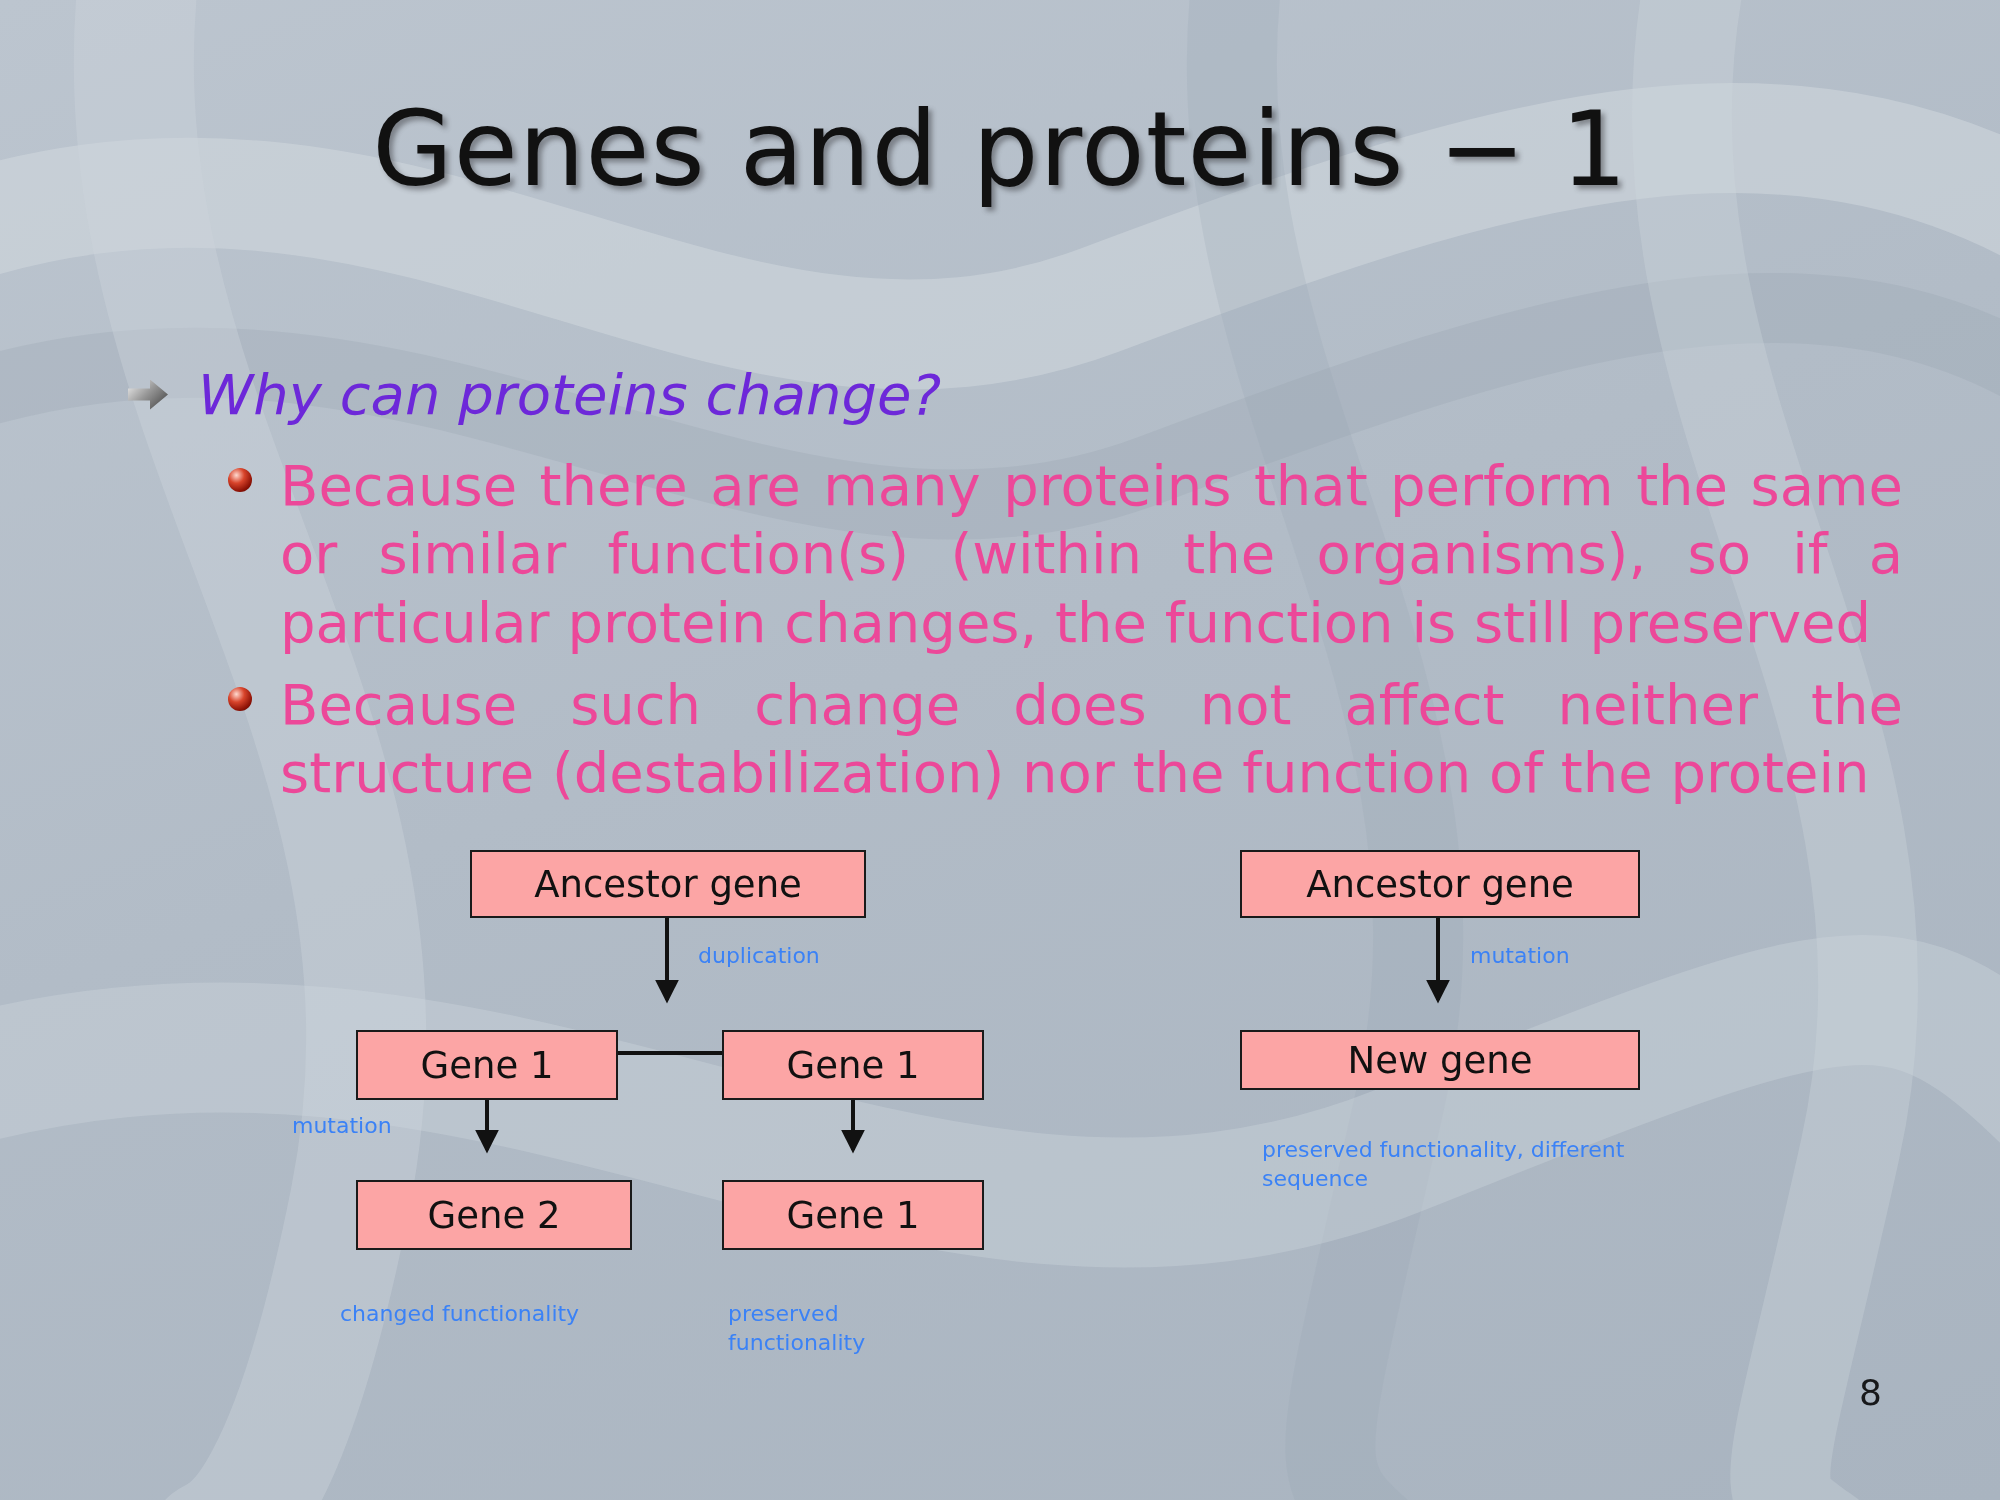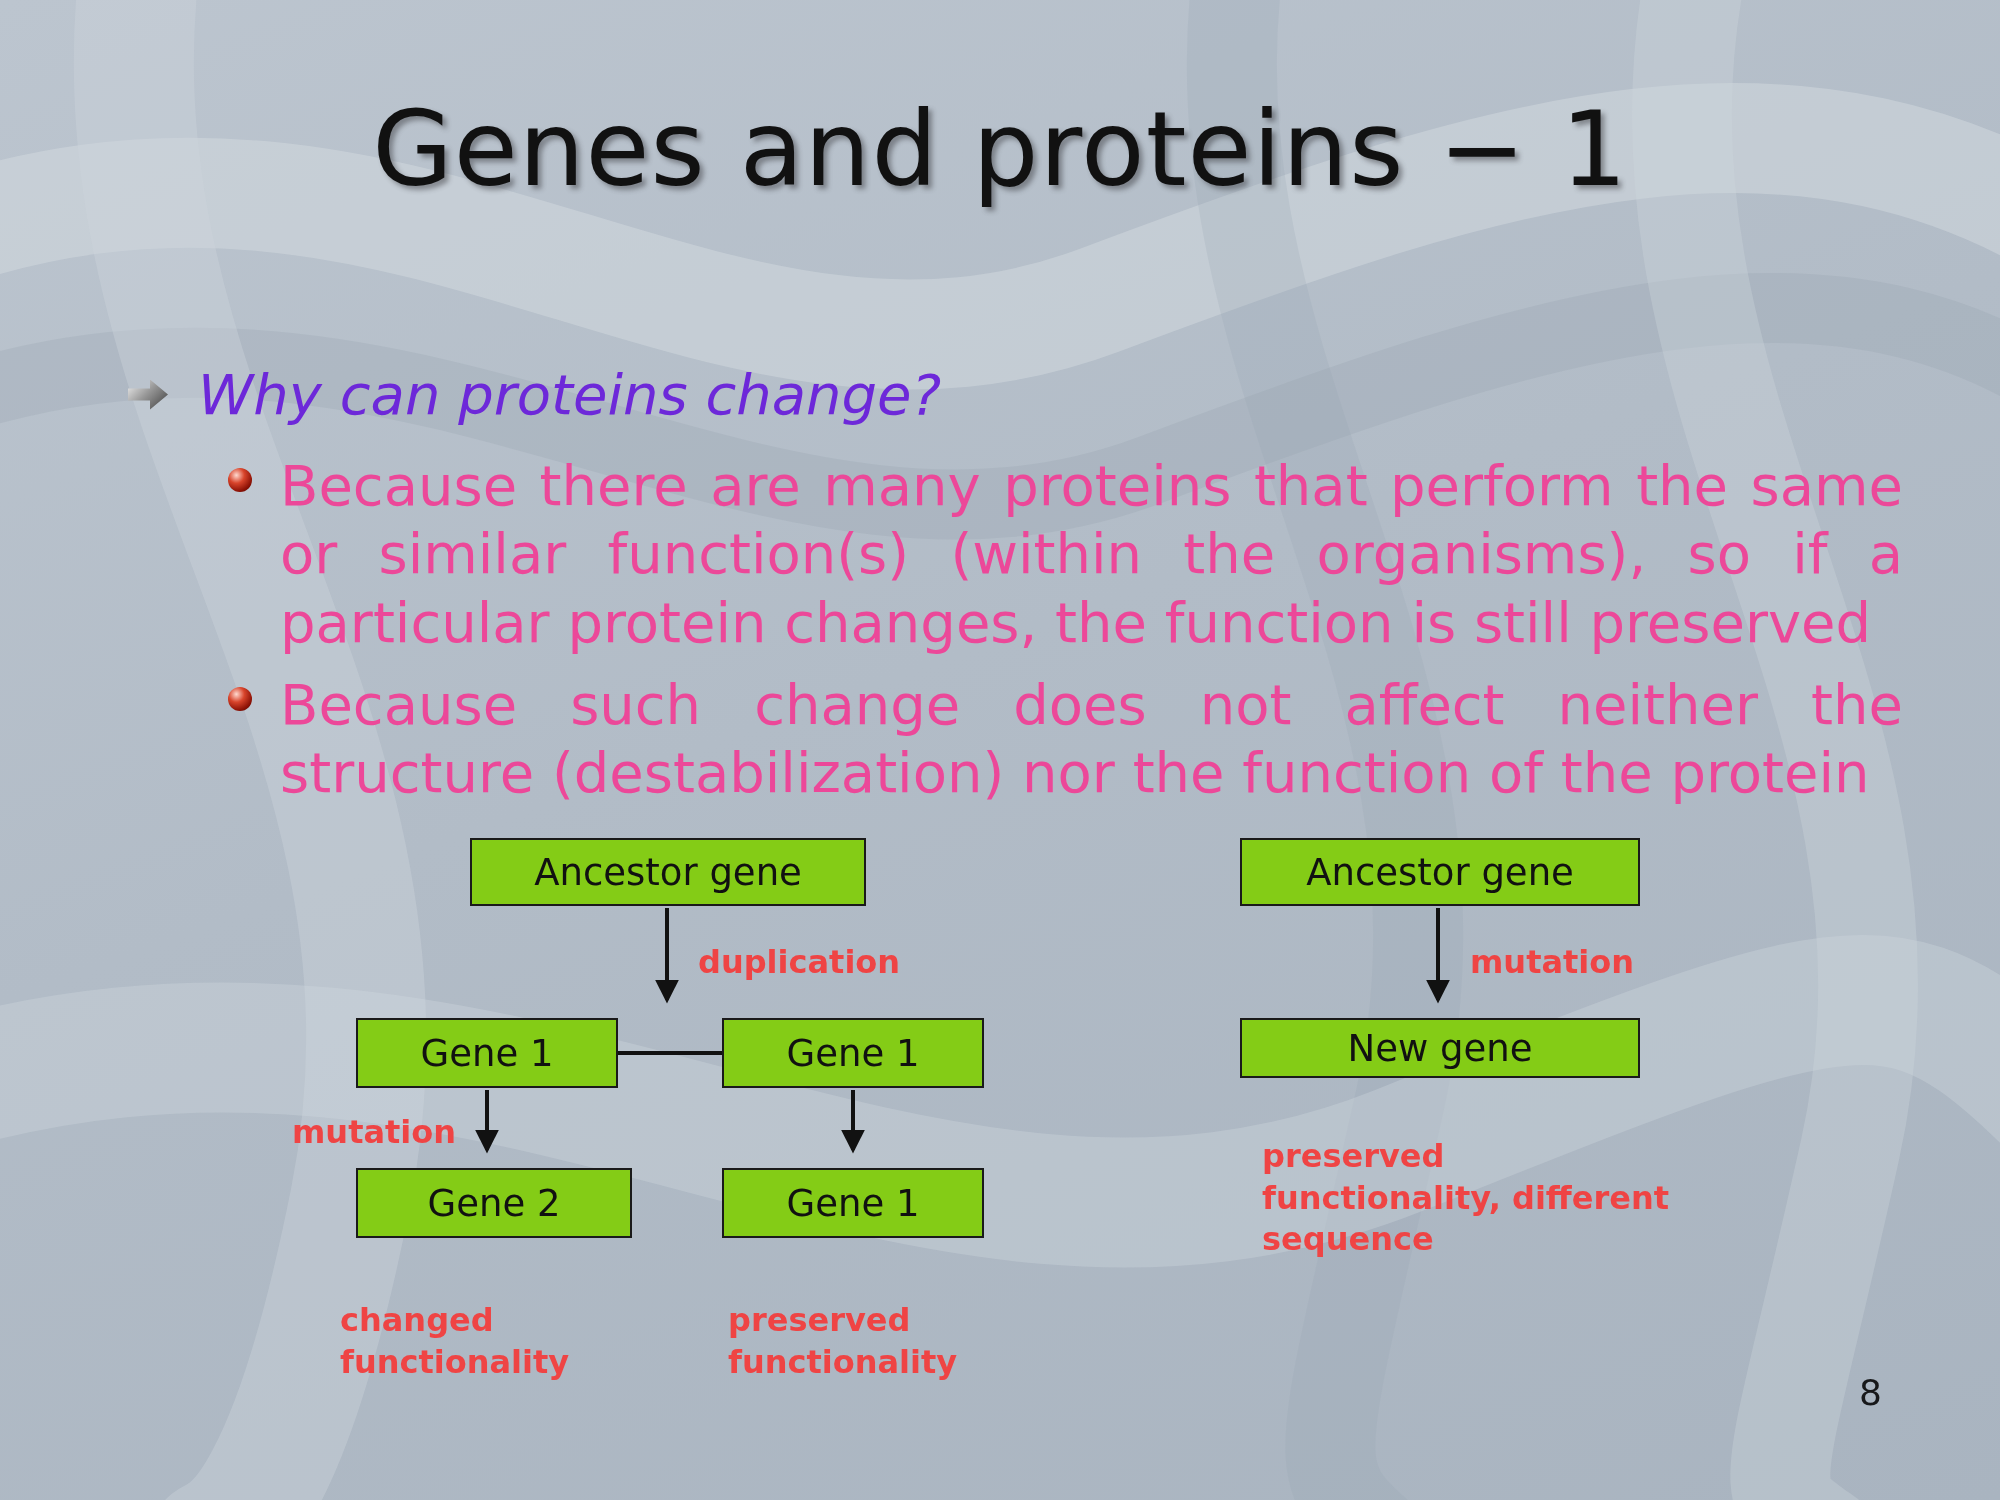--- a/index.html
+++ b/index.html
@@ -86,43 +86,43 @@
   .sub-bullet-text {
     font-size: 56px;
     line-height: 1.22;
     text-align: justify;
     color: #ec4899;
   }
 
   
   .diagram-box {
     position: absolute;
-    background: #84cc16;
+    background: #fca5a5;
     border: 2px solid #1a1a1a;
     display: flex;
     align-items: center;
     justify-content: center;
     font-size: 37px;
     color: #111;
     box-sizing: border-box;
+    margin-top: 12px;
   }
   .box-ancestor-left  { left: 470px;  top: 838px;  width: 396px; height: 68px; }
   .box-gene1a         { left: 356px;  top: 1018px; width: 262px; height: 70px; }
   .box-gene1b         { left: 722px;  top: 1018px; width: 262px; height: 70px; }
   .box-gene2          { left: 356px;  top: 1168px; width: 276px; height: 70px; }
   .box-gene1c         { left: 722px;  top: 1168px; width: 262px; height: 70px; }
   .box-ancestor-right { left: 1240px; top: 838px;  width: 400px; height: 68px; }
   .box-newgene        { left: 1240px; top: 1018px; width: 400px; height: 60px; }
 
   .diagram-label {
     position: absolute;
-    font-size: 32px;
-    color: #ef4444;
+    font-size: 22px;
+    color: #3b82f6;
     line-height: 1.3;
-    font-weight: bold;
   }
   .label-duplication   { left: 698px;  top: 942px; }
   .label-mutation-left { left: 292px;  top: 1112px; }
   .label-mutation-right{ left: 1470px; top: 942px; }
   .caption-changed     { left: 340px;  top: 1300px; width: 240px; }
   .caption-preserved   { left: 728px;  top: 1300px; width: 240px; }
   .caption-right       { left: 1262px; top: 1136px; width: 430px; }
 
   .connectors {
     position: absolute;

